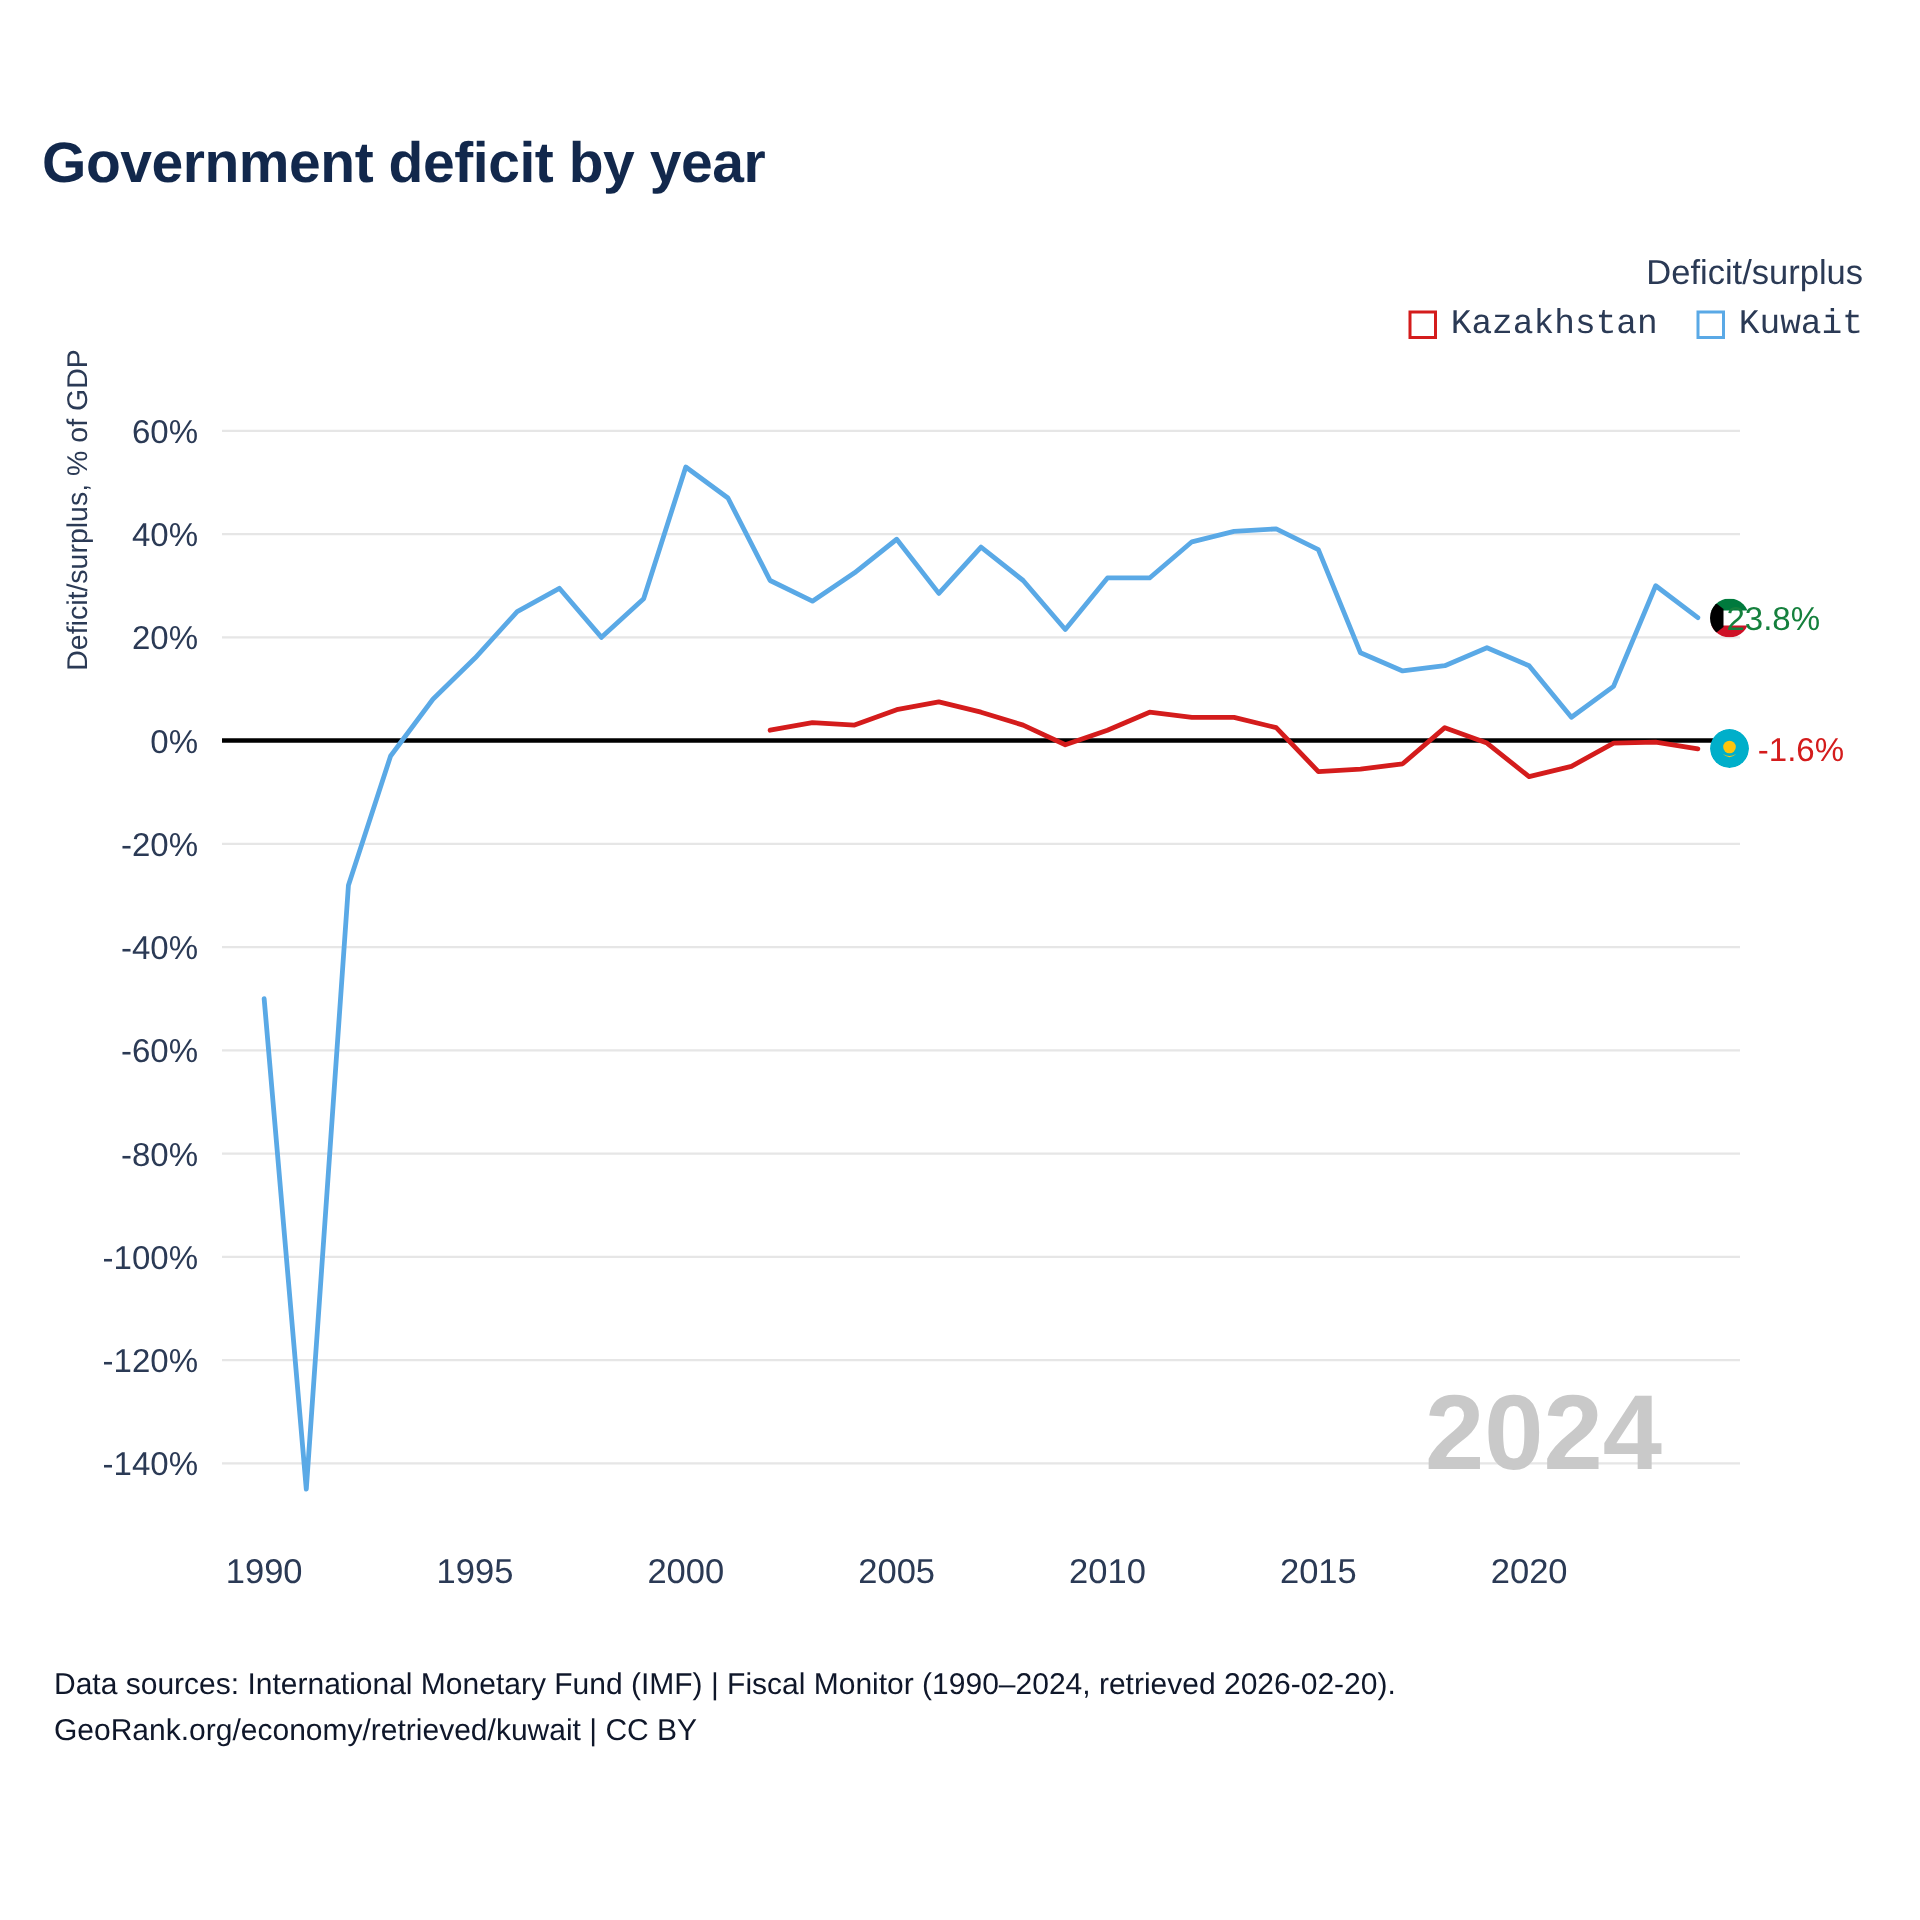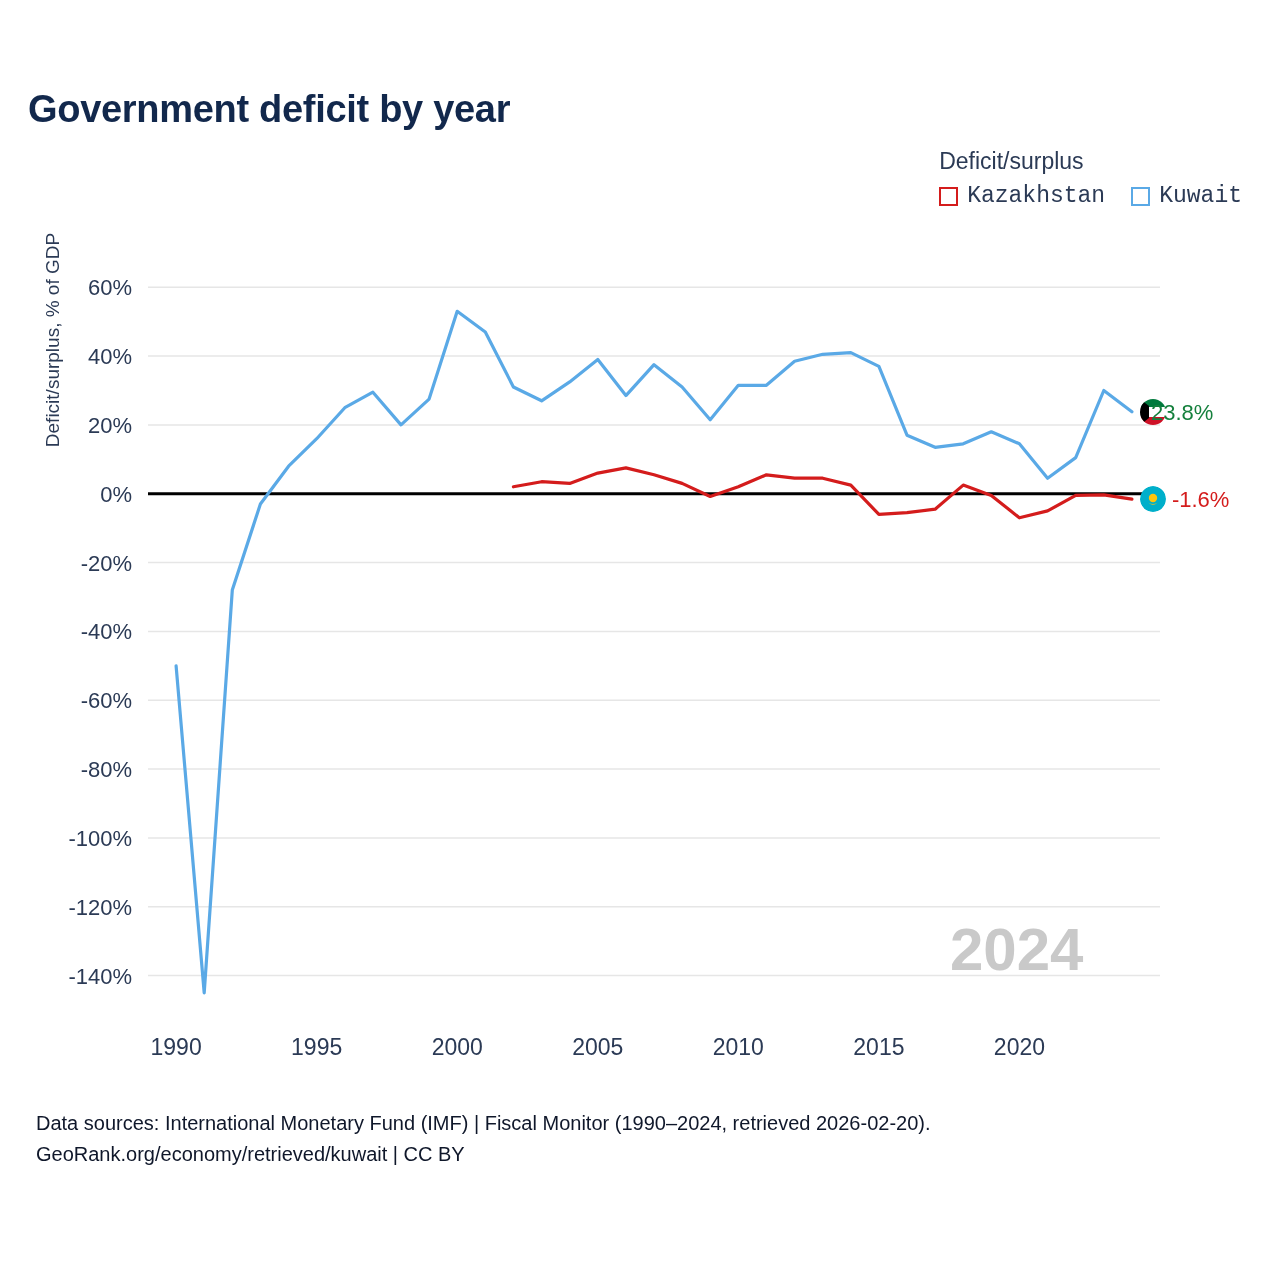--- a/index.html
+++ b/index.html
@@ -24,21 +24,22 @@
     left: 28px;
     top: 88px;
     font-size: 38px;
     font-weight: bold;
     color: #12284c;
     letter-spacing: -0.3px;
   }
   .legend {
     position: absolute;
     right: 38px;
-    top: 148px;
+    top: 168px;
+    text-align: right;
     color: #2b3a55;
   }
   .legend-title {
     font-size: 23px;
     margin-bottom: 8px;
     color: #2b3a55;
   }
   .legend-items {
     display: flex;
     flex-direction: row;
@@ -75,21 +76,21 @@
     transform: rotate(-90deg);
     transform-origin: 0 0;
     font-size: 19px;
     color: #2b3a55;
     text-align: center;
   }
   .watermark {
     position: absolute;
     left: 950px;
     top: 915px;
-    font-size: 60px;
+    font-size: 71px;
     font-weight: bold;
     color: #c9c9c9;
   }
   .footer {
     position: absolute;
     left: 36px;
     top: 1108px;
     font-size: 20px;
     color: #0f172a;
     line-height: 1.55;

